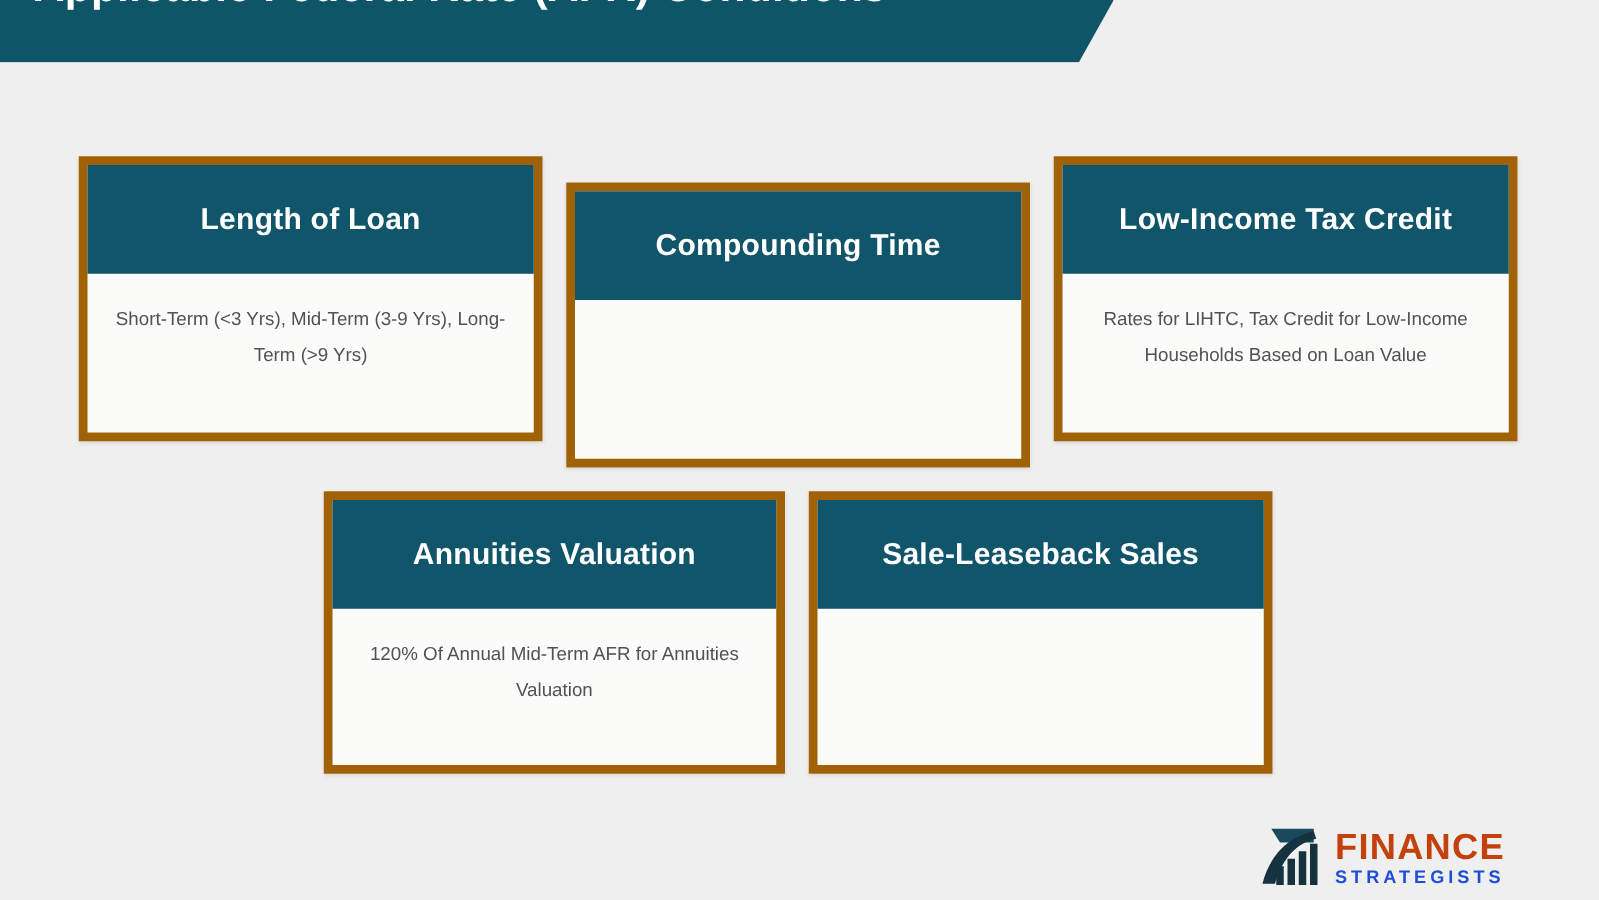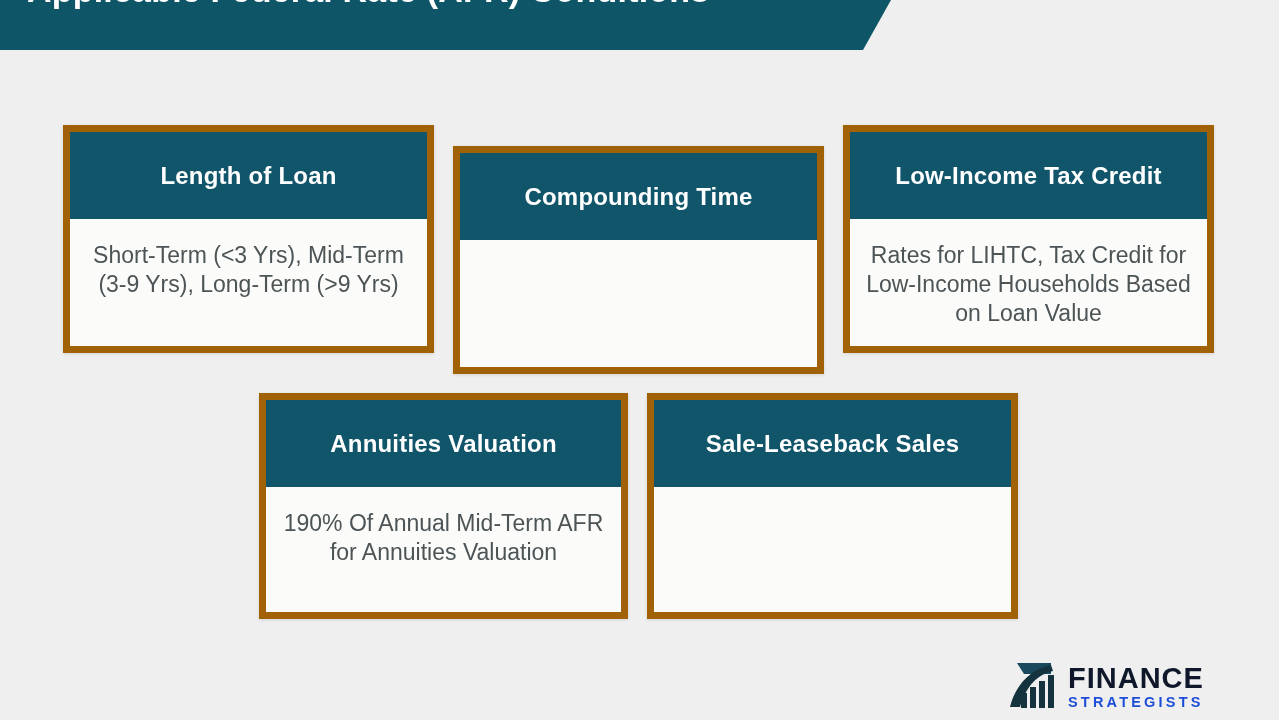--- a/index.html
+++ b/index.html
@@ -56,21 +56,21 @@
     text-align: center;
     display: flex;
     align-items: center;
     justify-content: center;
     box-sizing: border-box;
     padding: 0 8px;
     letter-spacing: .2px;
   }
   .card-body {
     color: #4c5456;
-    font-size: 23px;
+    font-size: 15px;
     line-height: 29px;
     text-align: center;
     display: flex;
     align-items: flex-start;
     justify-content: center;
     box-sizing: border-box;
     padding: 22px 12px 10px 12px;
   }
   .card-body span { display: block; width: 100%; }
 
@@ -103,21 +103,21 @@
     flex: 0 0 58px;
     position: relative;
   }
   #logo-text {
     margin-left: 6px;
     line-height: 1;
     padding-top: 2px;
   }
   #logo-word-1 {
     display: block;
-    color: #0f172a;
+    color: #c2410c;
     font-size: 29px;
     font-weight: bold;
     letter-spacing: 1px;
   }
   #logo-word-2 {
     display: block;
     color: #1d4ed8;
     font-size: 14.5px;
     font-weight: bold;
     letter-spacing: 3.2px;
@@ -145,21 +145,21 @@
 <div class="card" id="card-2">
   <div class="card-header">Low-Income Tax Credit</div>
   <div class="card-body">
     <span>Rates for LIHTC, Tax Credit for Low-Income Households Based on Loan Value</span>
   </div>
 </div>
 
 <div class="card" id="card-3">
   <div class="card-header">Annuities Valuation</div>
   <div class="card-body">
-    <span>190% Of Annual Mid-Term AFR for Annuities Valuation</span>
+    <span>120% Of Annual Mid-Term AFR for Annuities Valuation</span>
   </div>
 </div>
 
 <div class="card" id="card-4">
   <div class="card-header">Sale-Leaseback Sales</div>
 </div>
 
 <div id="logo">
   <div id="logo-mark">
     <svg width="58" height="52" viewBox="0 0 58 52" xmlns="http://www.w3.org/2000/svg">

